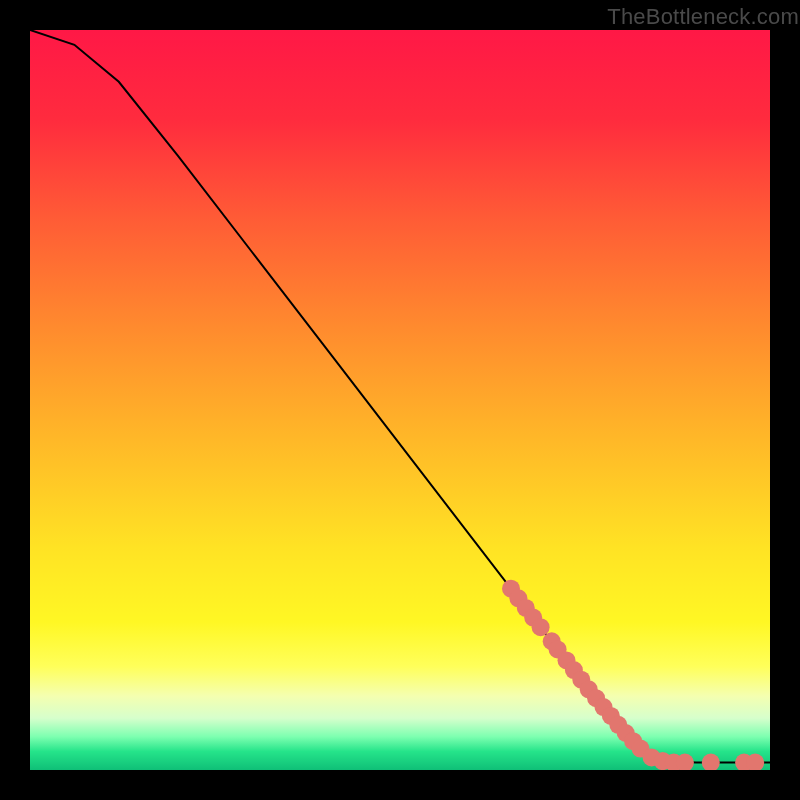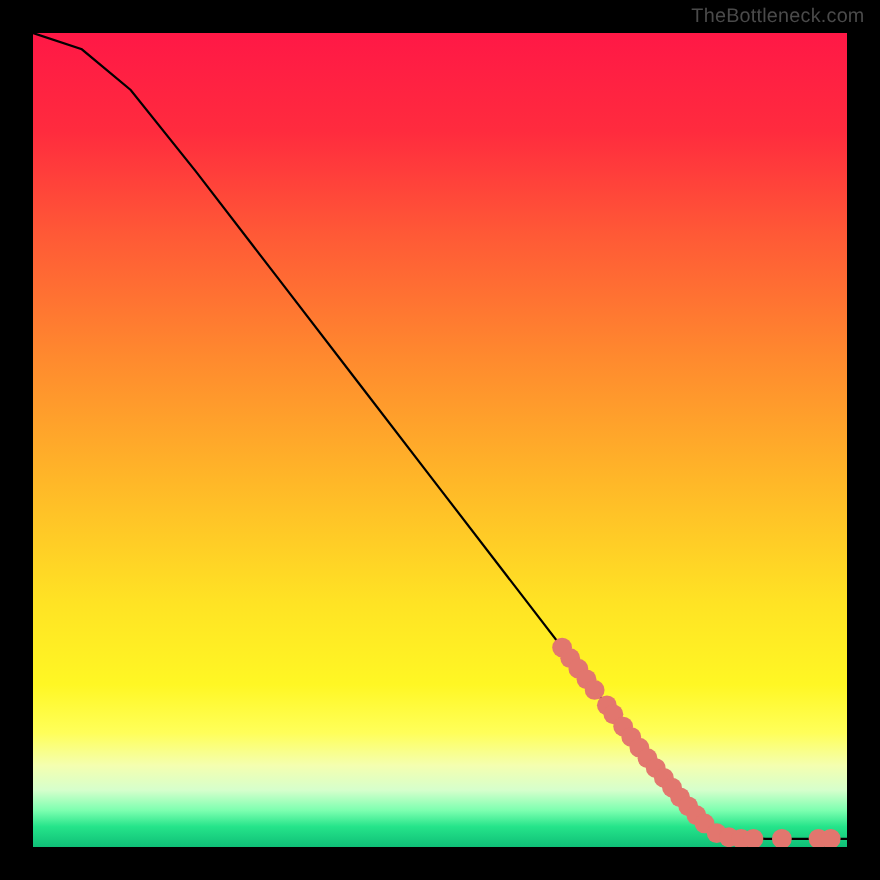--- a/index.html
+++ b/index.html
@@ -7,23 +7,23 @@
     padding: 0;
     background: #000;
     width: 800px;
     height: 800px;
     position: relative;
     font-family: Arial, Helvetica, sans-serif;
   }
   .watermark {
     position: absolute;
     top: 4px;
-    right: 14px;
+    right: 1px;
     color: #4a4a4a;
-    font-size: 18px;
+    font-size: 22px;
     font-weight: 400;
     z-index: 10;
     letter-spacing: 0.2px;
   }
   .plot-area {
     position: absolute;
     left: 30px;
     top: 30px;
     width: 740px;
     height: 740px;

